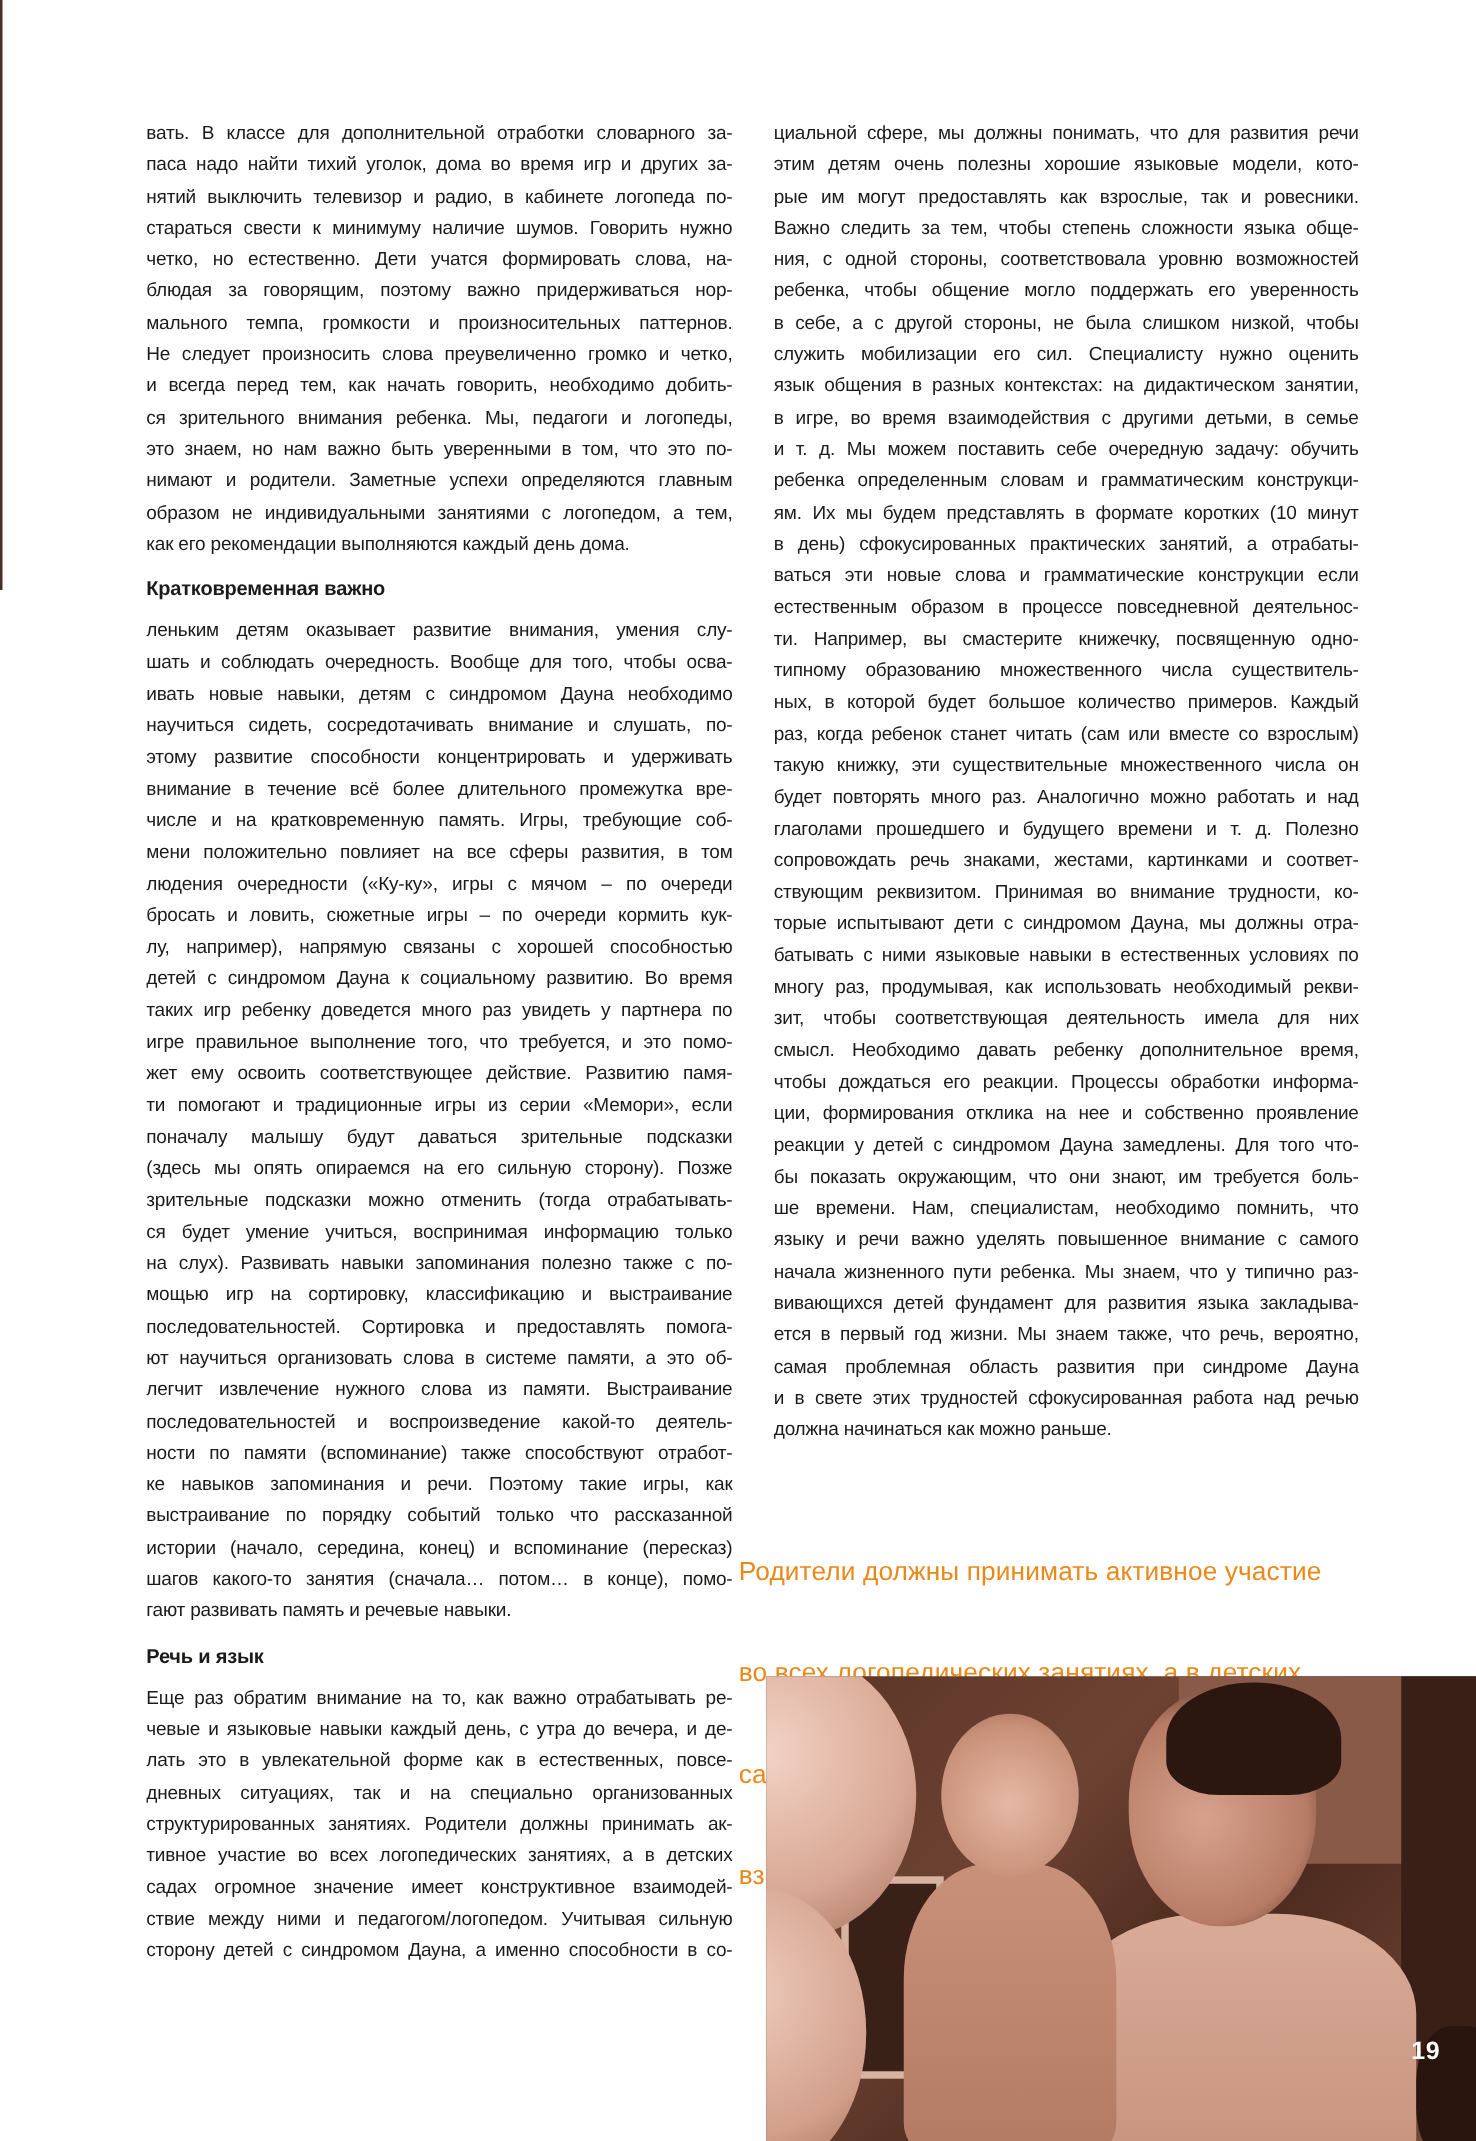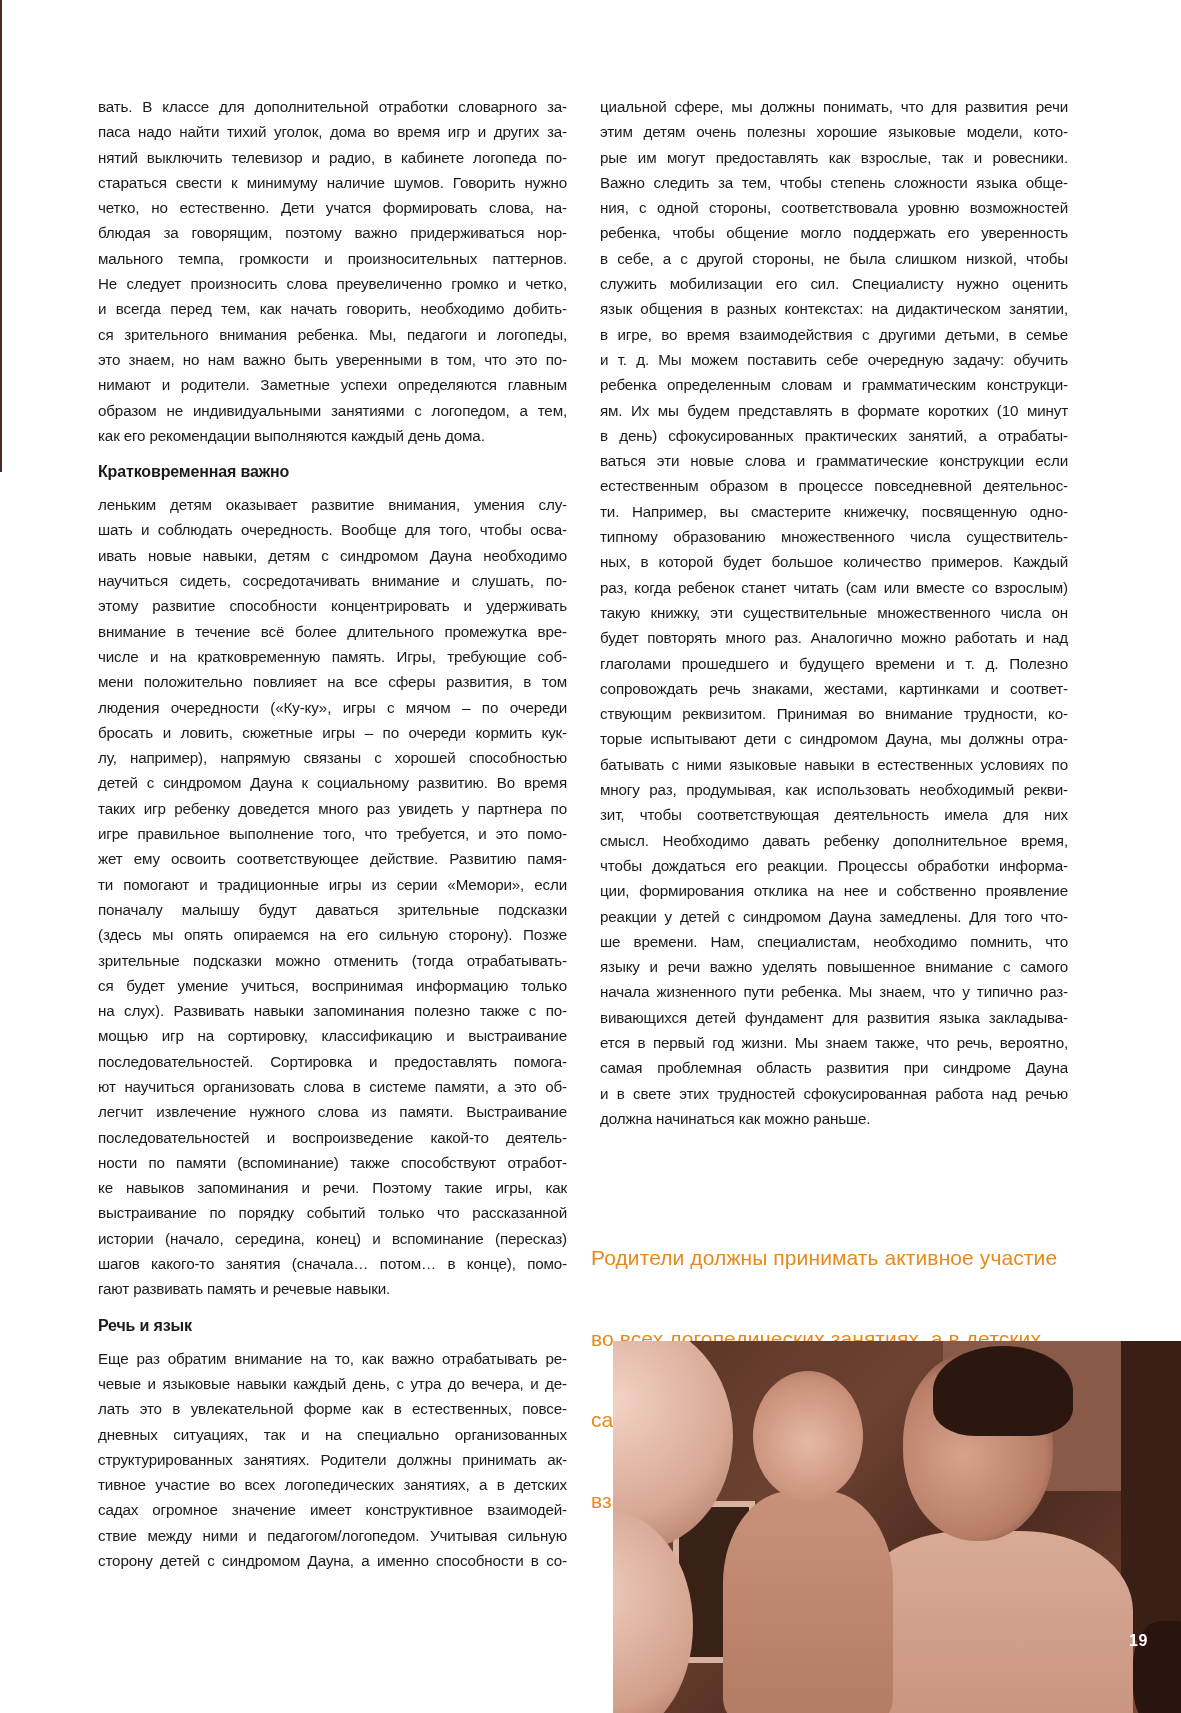--- a/index.html
+++ b/index.html
@@ -23,20 +23,21 @@
       height: 472px;
       background: #4a2f22;
     }
     .column {
       position: absolute;
       top: 94px;
       font-size: 15.2px;
       line-height: 25.3px;
       text-align: justify;
       letter-spacing: -0.15px;
+      margin-left: 19px;
     }
     .col-left {
       left: 98px;
       width: 469px;
     }
     .col-right {
       left: 600px;
       width: 468px;
     }
     .line {
@@ -176,21 +177,21 @@
       height: 110px;
       border-radius: 40%;
       background: #2a140e;
     }
     .page-number {
       position: absolute;
       left: 1129px;
       top: 1632px;
       color: #ffffff;
       font-weight: bold;
-      font-size: 16px;
+      font-size: 20px;
       line-height: 18px;
       letter-spacing: 0.5px;
     }
   </style>
 </head>
 <body>
 
 <div class="left-edge"></div>
 
 <div class="column col-left">
@@ -288,20 +289,21 @@
   <span class="line">сопровождать речь знаками, жестами, картинками и соответ-</span>
   <span class="line">ствующим реквизитом. Принимая во внимание трудности, ко-</span>
   <span class="line">торые испытывают дети с синдромом Дауна, мы должны отра-</span>
   <span class="line">батывать с ними языковые навыки в естественных условиях по</span>
   <span class="line">многу раз, продумывая, как использовать необходимый рекви-</span>
   <span class="line">зит, чтобы соответствующая деятельность имела для них</span>
   <span class="line">смысл. Необходимо давать ребенку дополнительное время,</span>
   <span class="line">чтобы дождаться его реакции. Процессы обработки информа-</span>
   <span class="line">ции, формирования отклика на нее и собственно проявление</span>
   <span class="line">реакции у детей с синдромом Дауна замедлены. Для того что-</span>
+  <span class="line">бы показать окружающим, что они знают, им требуется боль-</span>
   <span class="line">ше времени. Нам, специалистам, необходимо помнить, что</span>
   <span class="line">языку и речи важно уделять повышенное внимание с самого</span>
   <span class="line">начала жизненного пути ребенка. Мы знаем, что у типично раз-</span>
   <span class="line">вивающихся детей фундамент для развития языка закладыва-</span>
   <span class="line">ется в первый год жизни. Мы знаем также, что речь, вероятно,</span>
   <span class="line">самая проблемная область развития при синдроме Дауна</span>
   <span class="line">и в свете этих трудностей сфокусированная работа над речью</span>
   <span class="line last">должна начинаться как можно раньше.</span>
 </div>
 

